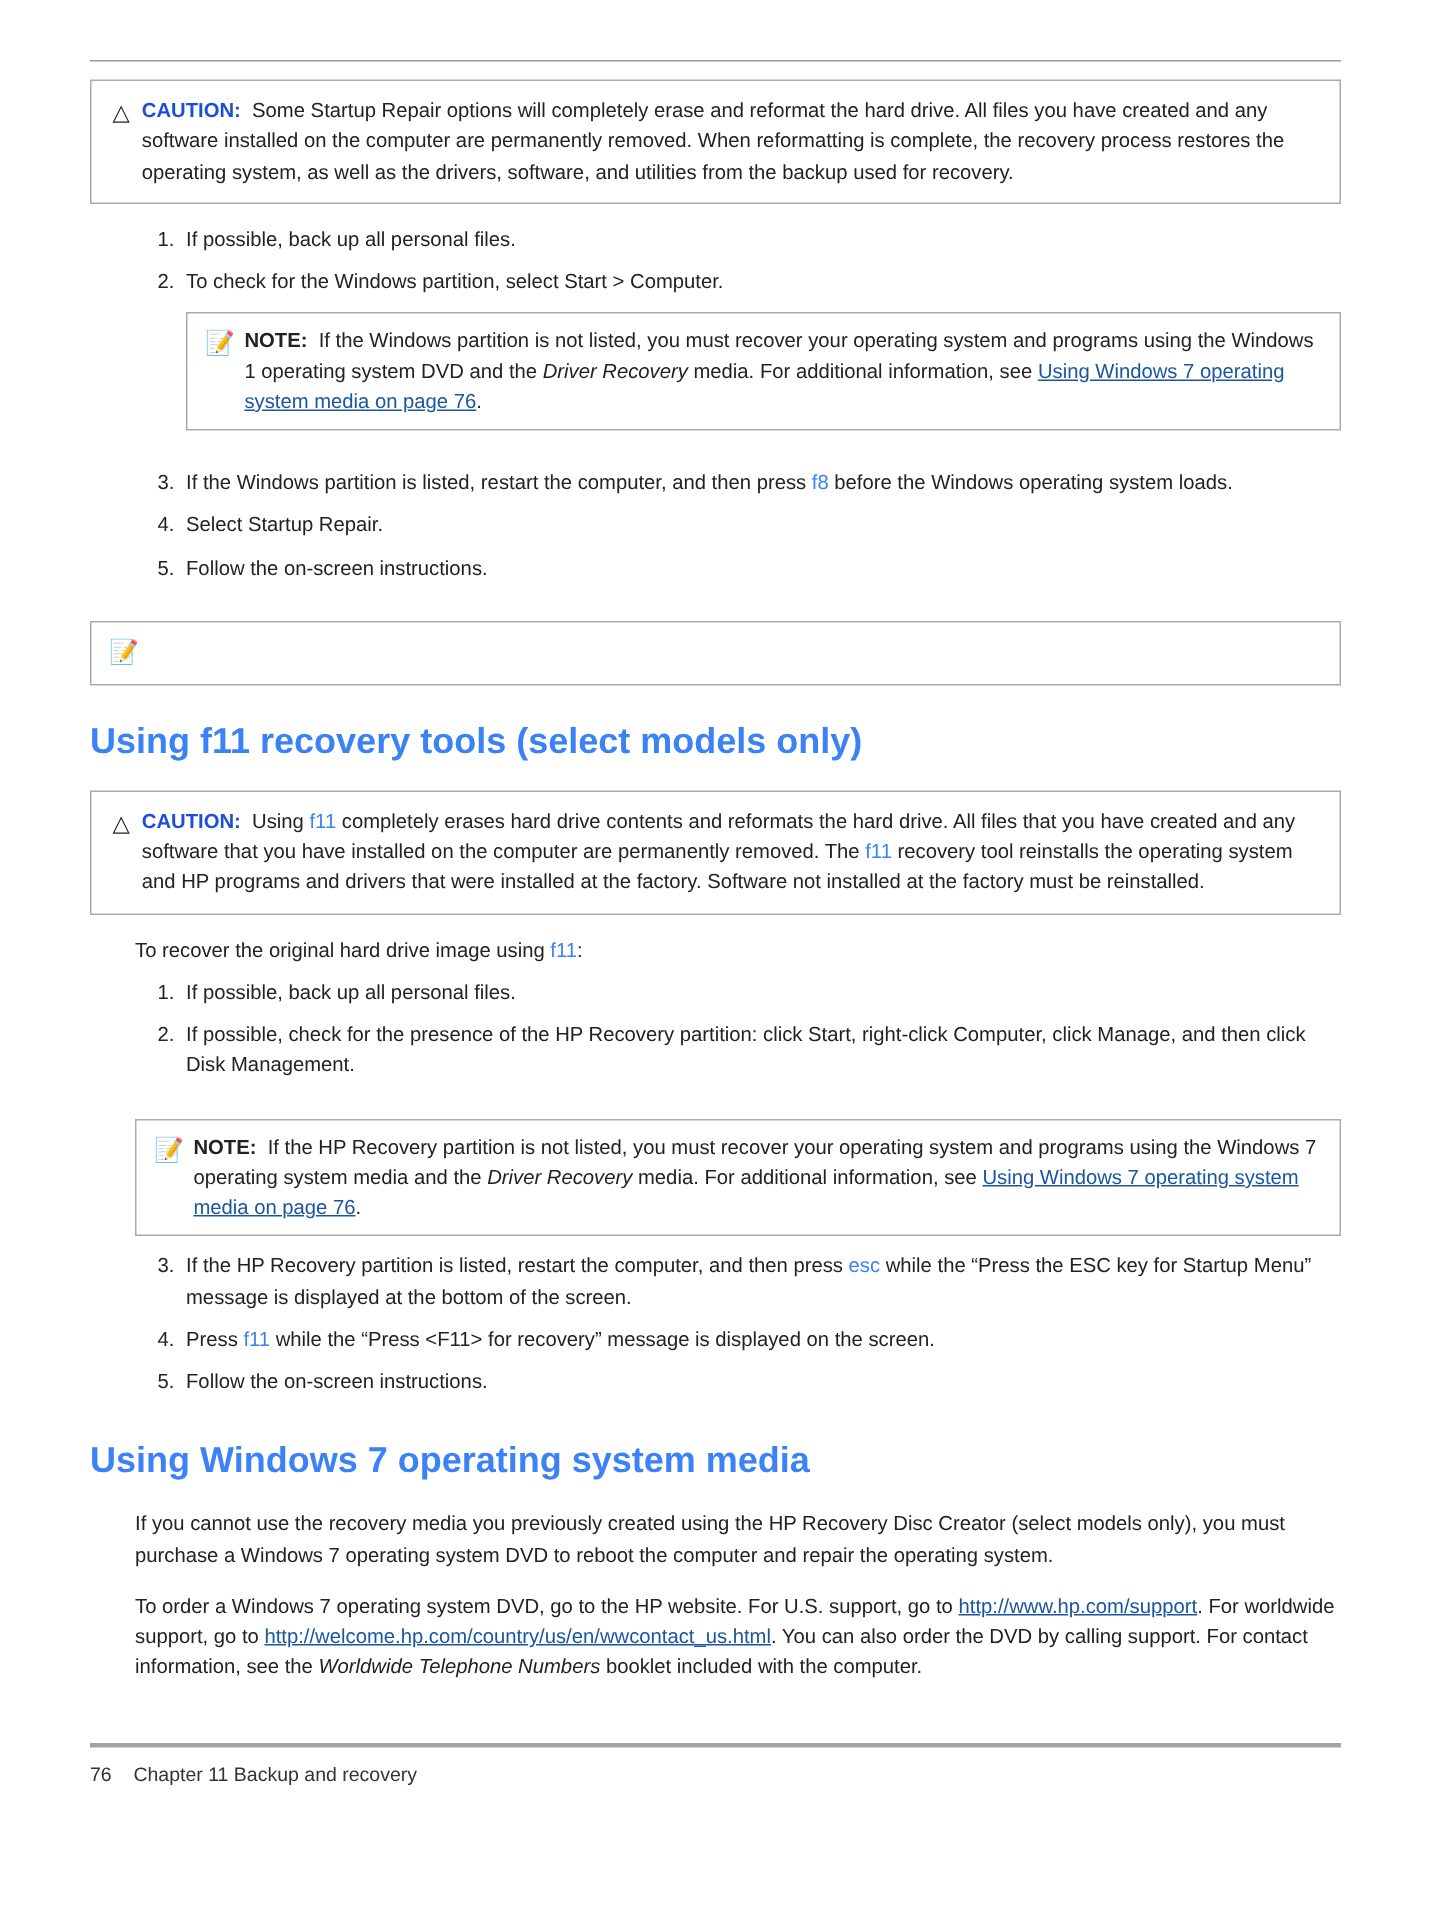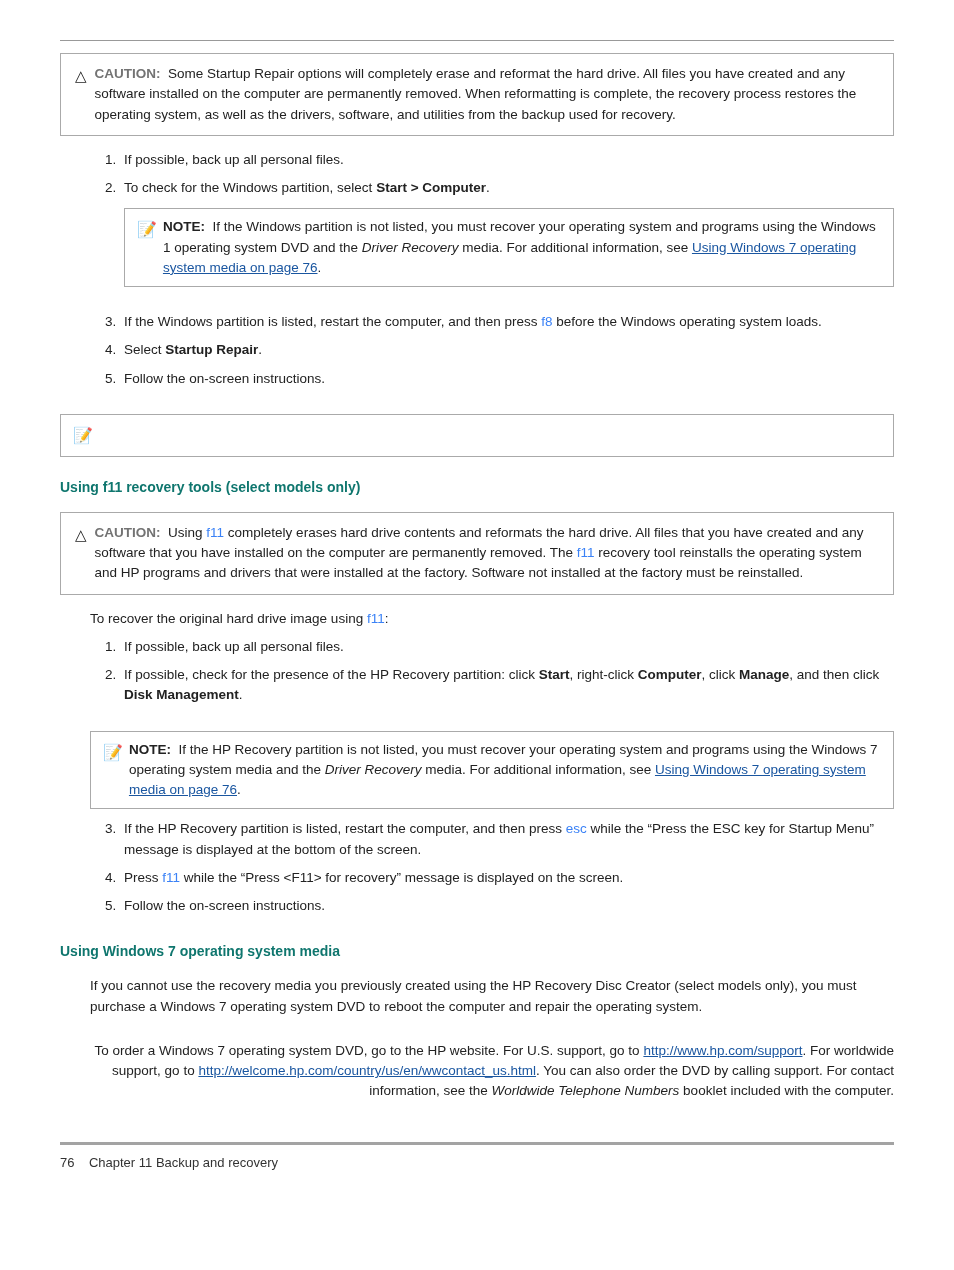--- a/index.html
+++ b/index.html
@@ -24,53 +24,53 @@
       gap: 8px;
     }
     .caution-icon {
       font-size: 15px;
       color: #222;
       margin-top: 1px;
       flex-shrink: 0;
     }
     .caution-label {
       font-weight: bold;
-      color: #737373;
+      color: #1d4ed8;
     }
     .note-label {
       font-weight: bold;
     }
     ol.main-list {
       margin-left: 60px;
       margin-bottom: 25px;
     }
     ol.main-list li {
       margin-bottom: 8px;
       padding-left: 4px;
     }
     .blue-link {
       color: #1a56a0;
       text-decoration: underline;
     }
     .inline-link {
       color: #3b82f6;
     }
     .section-heading {
-      color: #0f766e;
-      font-size: 14px;
+      color: #3b82f6;
+      font-size: 24px;
       font-weight: bold;
       margin: 20px 0 14px 0;
     }
     .body-para {
       margin: 8px 0 8px 0;
     }
     .indent-para {
       margin: 8px 0 8px 30px;
     }
-    .bold { font-weight: bold; }
+    .bold { font-weight: normal; }
     .italic { font-style: italic; }
     .footer-rule {
       border-top: 3px solid #a3a3a3;
       margin-top: 40px;
       padding-top: 8px;
     }
     .footer-text {
       font-size: 13px;
       color: #333;
     }
@@ -178,21 +178,21 @@
   </li>
   <li>
     <span>Follow the on-screen instructions.</span>
   </li>
 </ol>
 
 <div class="section-heading">Using Windows 7 operating system media</div>
 
 <p class="body-para" style="margin-left:30px;">If you cannot use the recovery media you previously created using the HP Recovery Disc Creator (select models only), you must purchase a Windows 7 operating system DVD to reboot the computer and repair the operating system.</p>
 
-<p class="body-para" style="margin-left:30px; margin-top:24px;text-align:right;">
+<p class="body-para" style="margin-left:30px; margin-top:14px;">
   <span>To order a Windows 7 operating system DVD, go to the HP website. For U.S. support, go to </span><span class="blue-link">http://www.hp.com/support</span><span>. For worldwide support, go to </span><span class="blue-link">http://welcome.hp.com/country/us/en/wwcontact_us.html</span><span>. You can also order the DVD by calling support. For contact information, see the </span><span class="italic">Worldwide Telephone Numbers</span><span> booklet included with the computer.</span>
 </p>
 
 <div class="footer-rule">
   <span class="footer-text">
     <span>76</span>&nbsp;&nbsp;&nbsp;&nbsp;<span>Chapter 11   Backup and recovery</span>
   </span>
 </div>
 
 </body></html>

